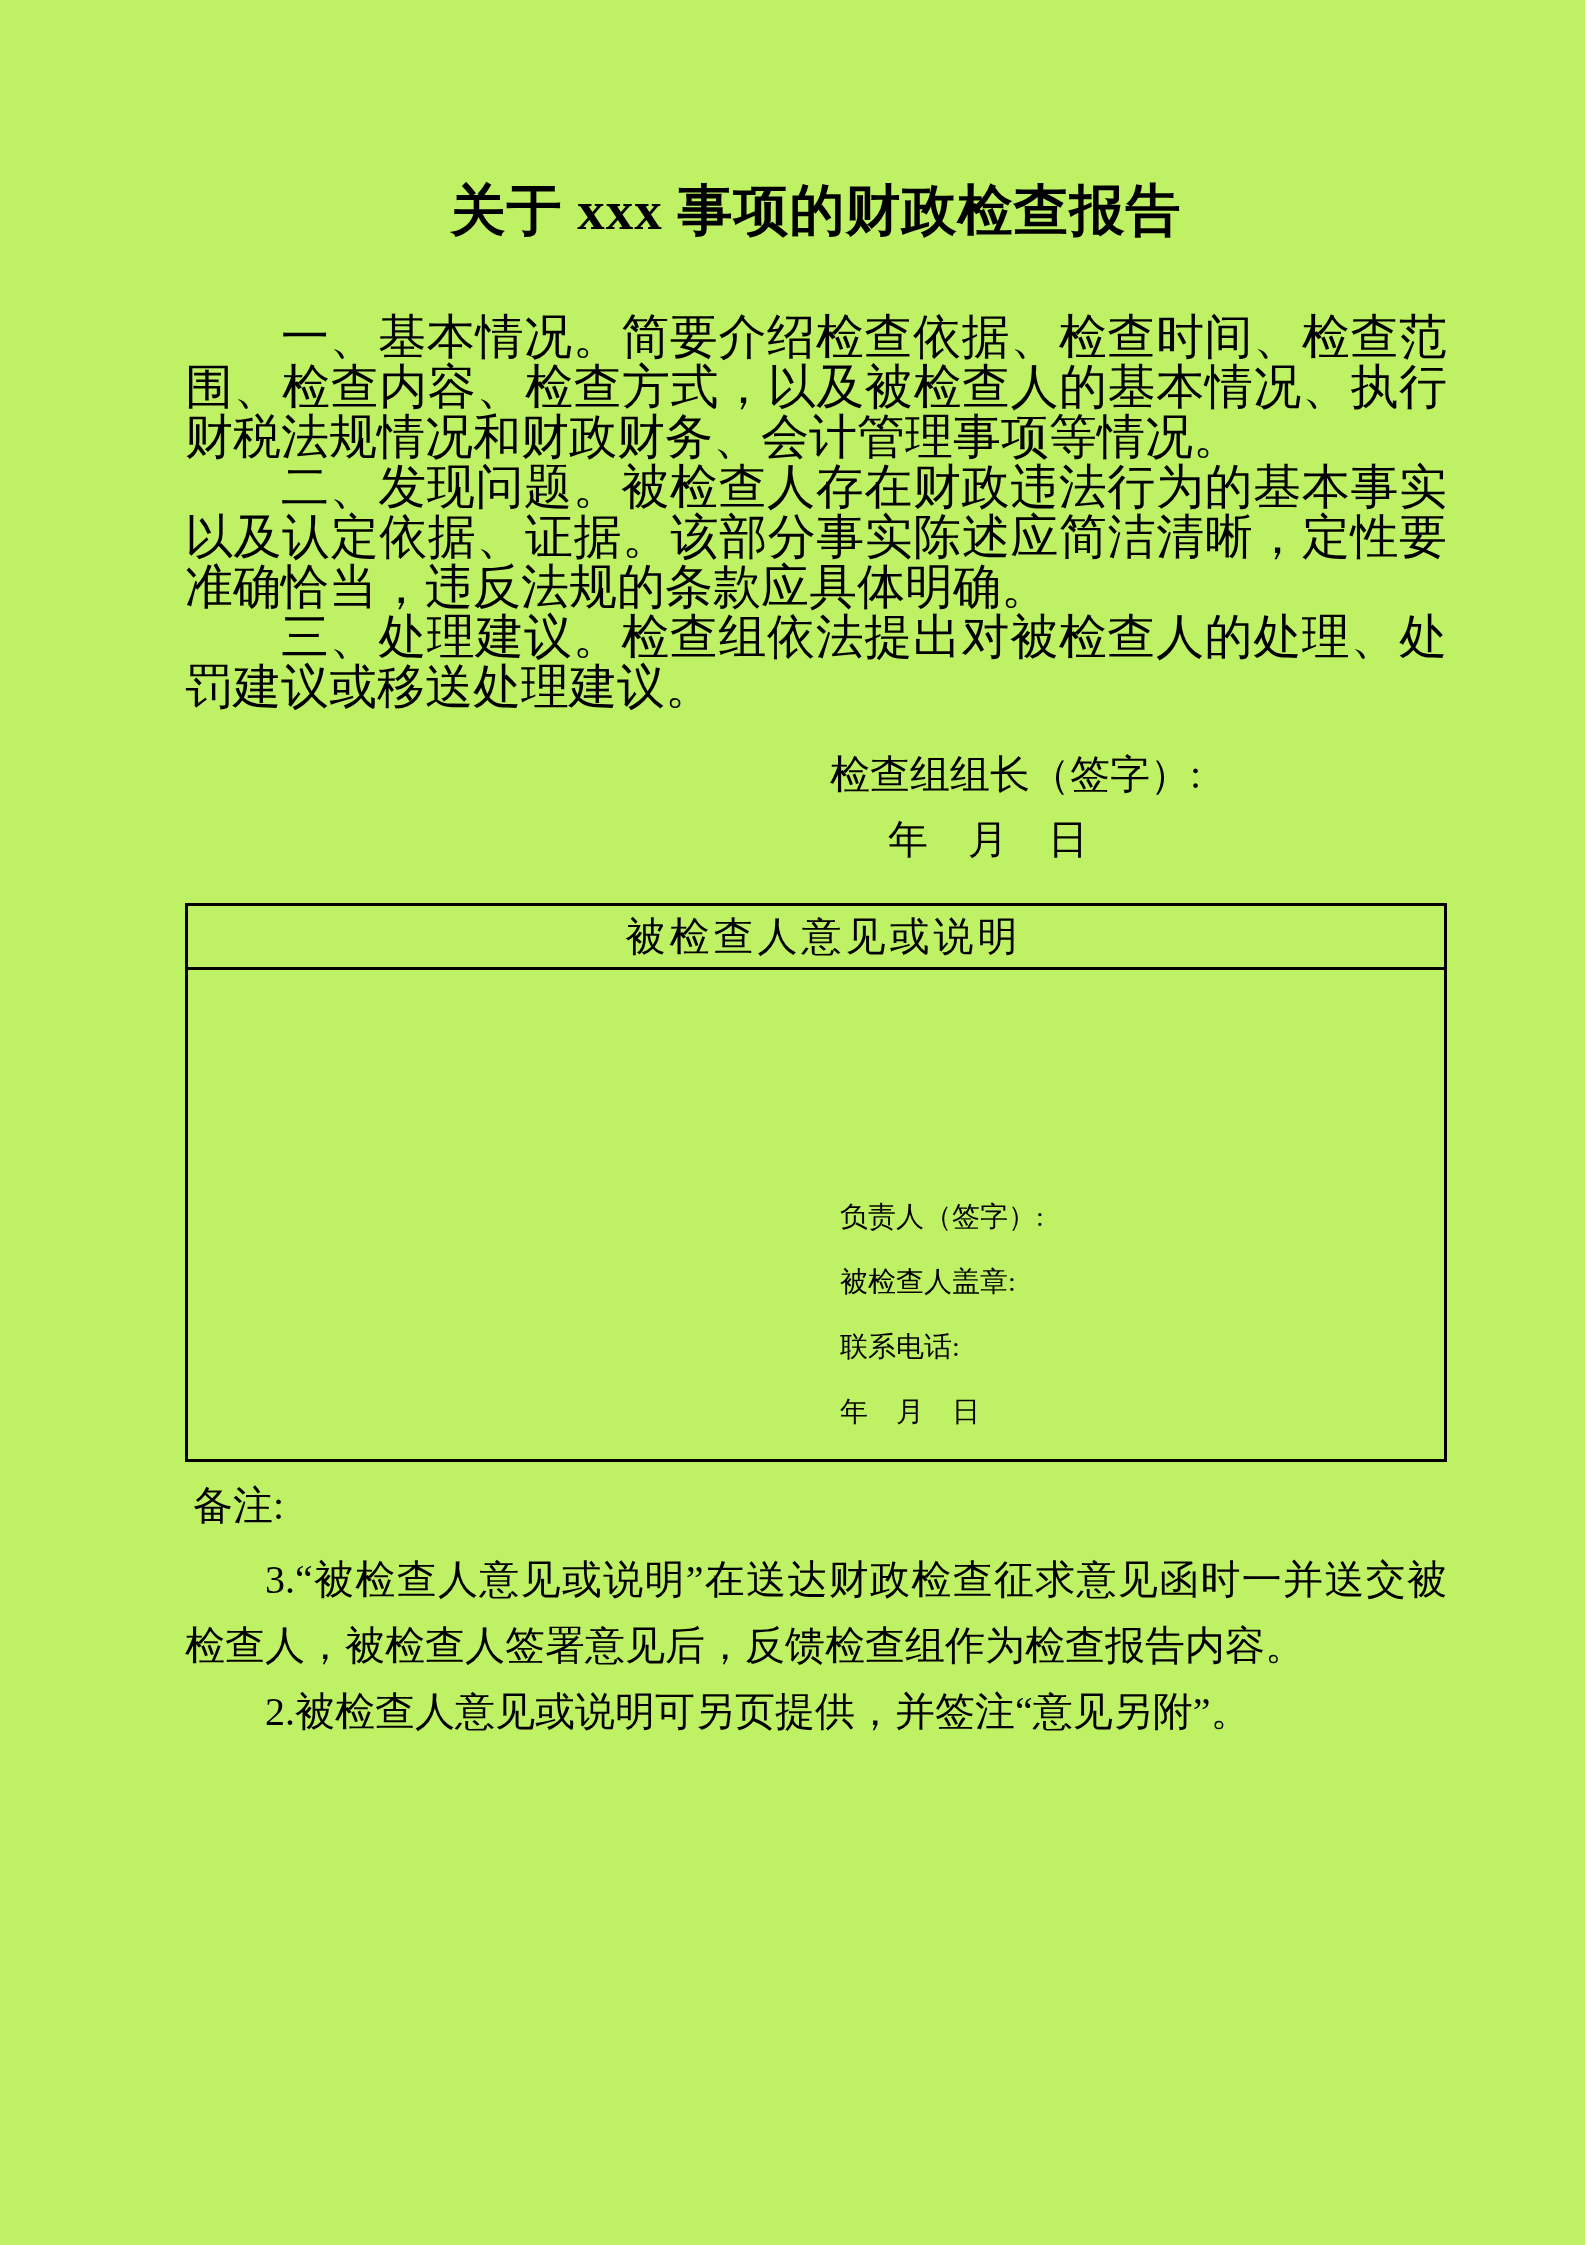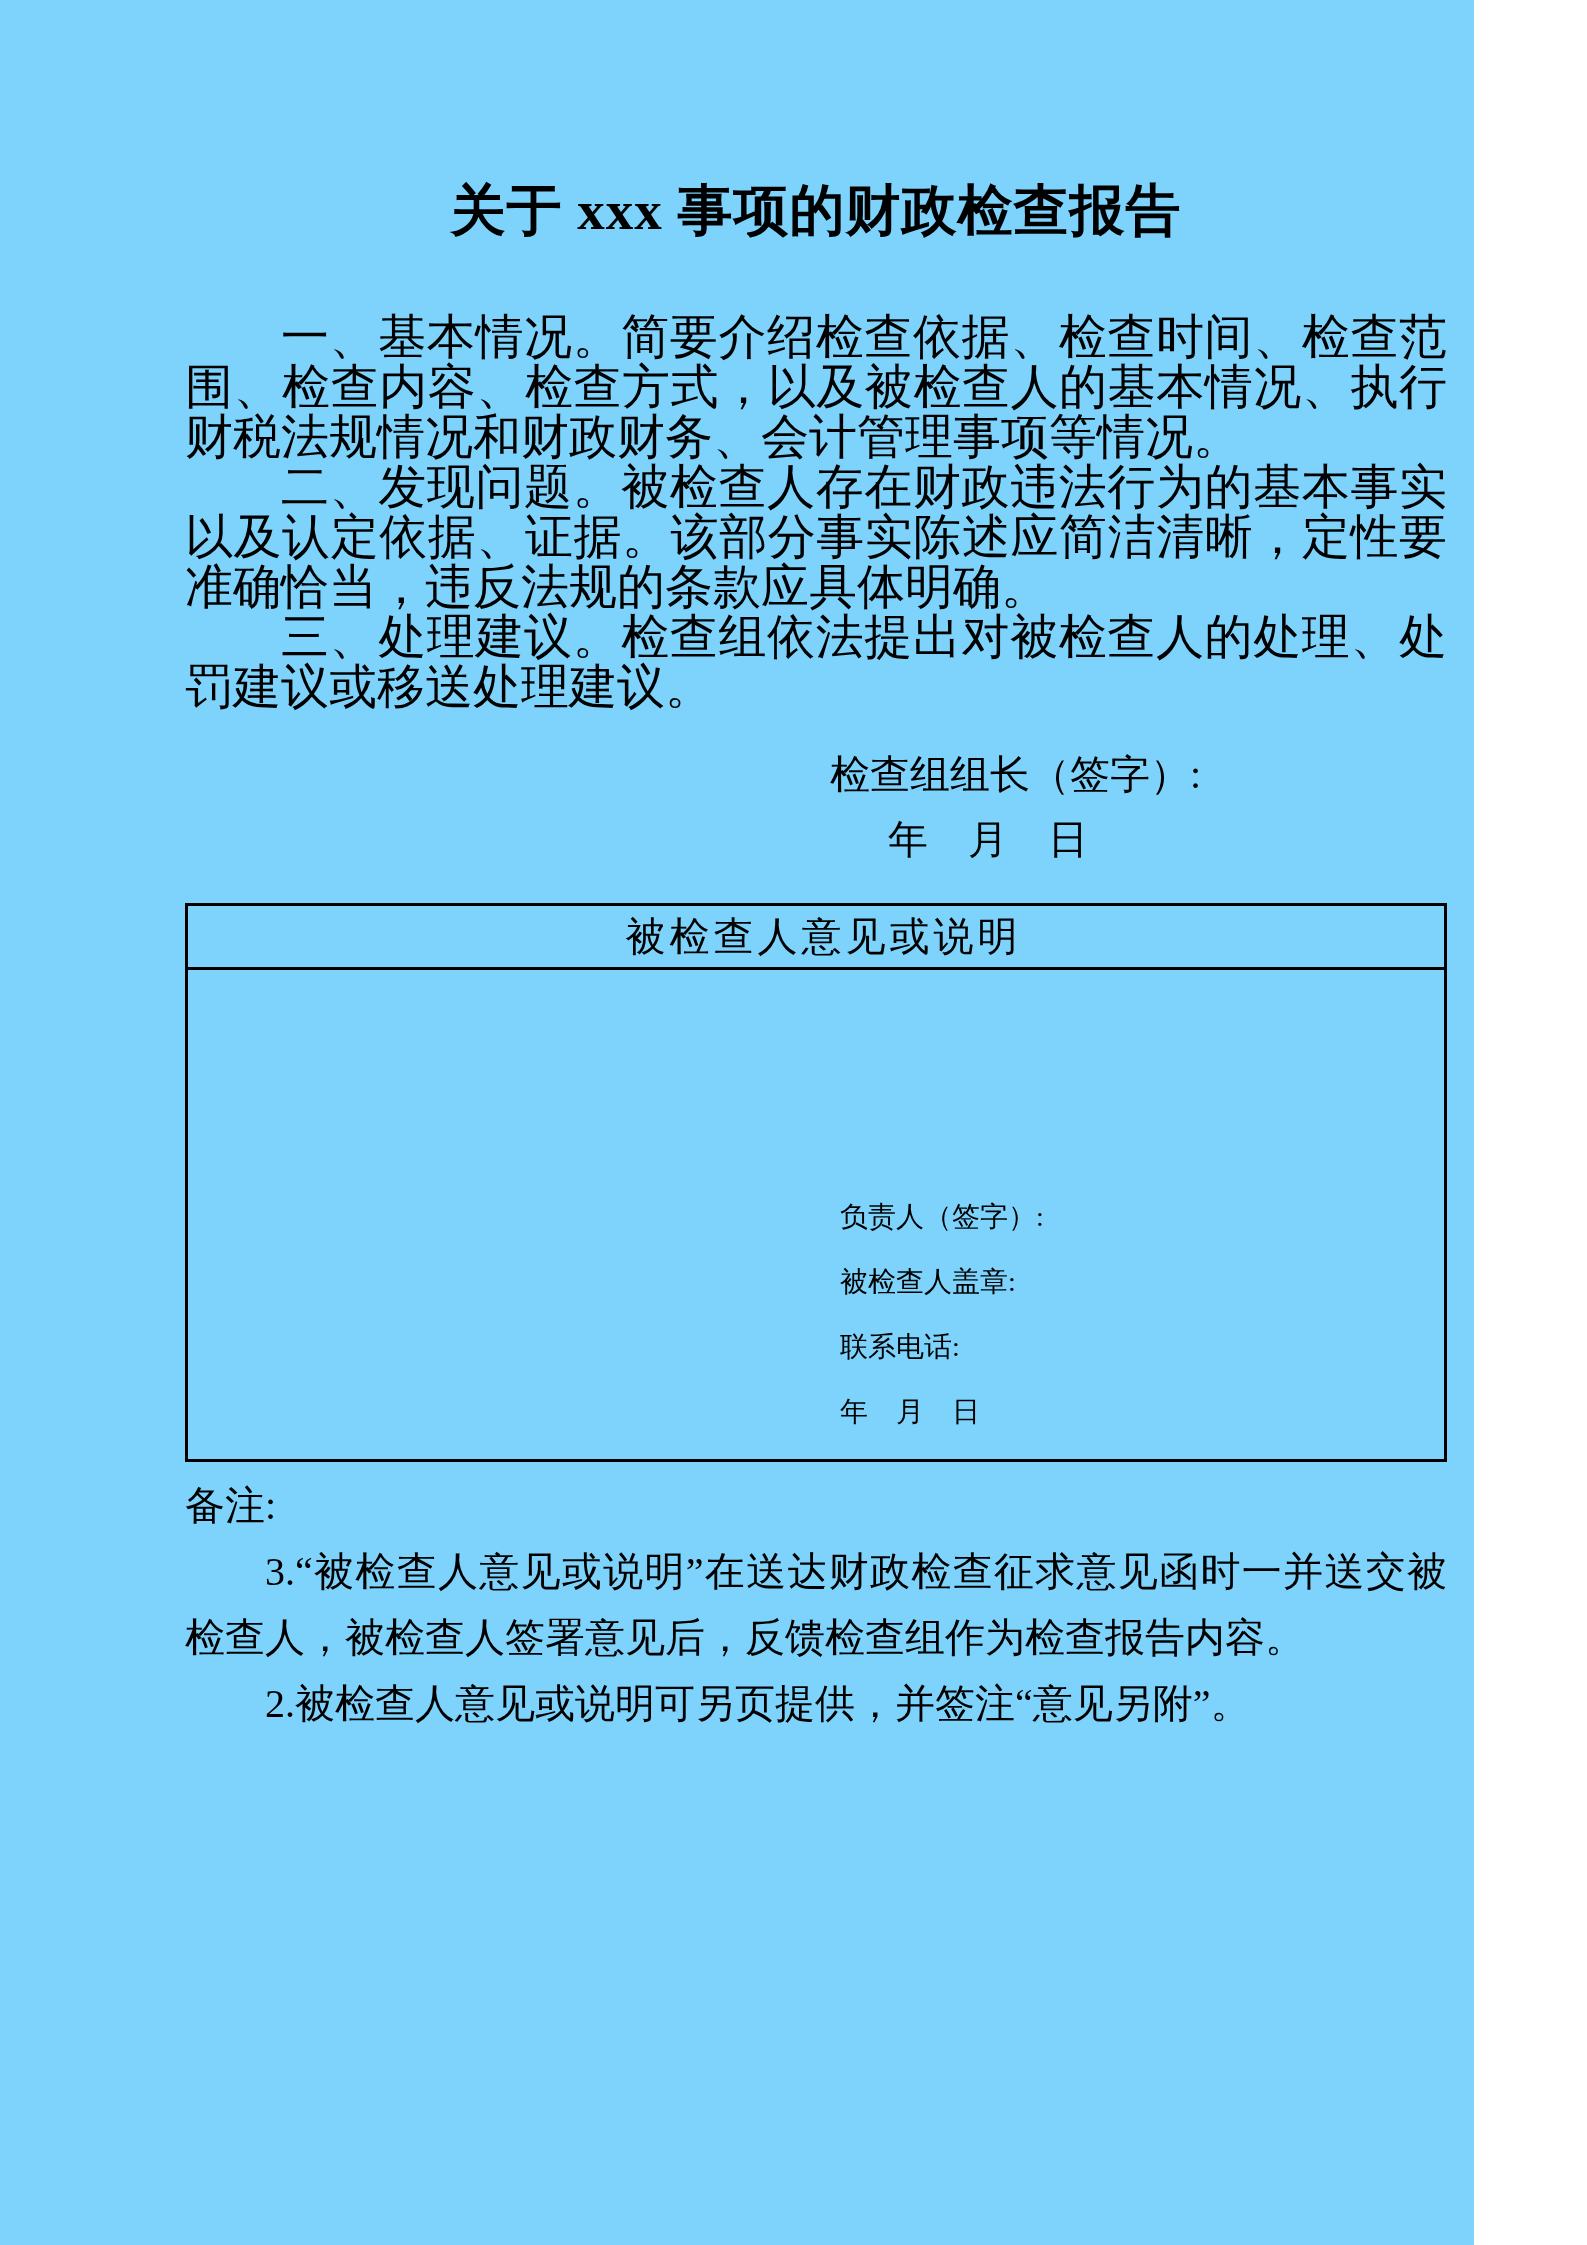--- a/index.html
+++ b/index.html
@@ -2,23 +2,23 @@
 <html><head>
 <meta charset="utf-8">
 <style>
   html, body {
     margin: 0;
     padding: 0;
     background: #ffffff;
   }
   .page {
     position: relative;
-    width: 1474px;
+    width: 1585px;
     height: 2245px;
-    background: #7dd3fc;
+    background: #bef264;
     color: #000000;
     font-family: "Liberation Serif", "DejaVu Serif", serif;
     overflow: hidden;
   }
   .content {
     position: absolute;
     left: 185px;
     top: 0;
     width: 1262px;
   }
@@ -79,21 +79,21 @@
   }
   .opinion-field {
     white-space: nowrap;
   }
   .notes {
     margin-top: 11px;
     font-size: 40px;
     line-height: 66px;
   }
   .notes-label {
-    margin: 0;
+    margin: 8px;
   }
   .note-para {
     margin: 0;
     text-align: justify;
     text-indent: 2em;
   }
 </style>
 </head>
 <body>
 

